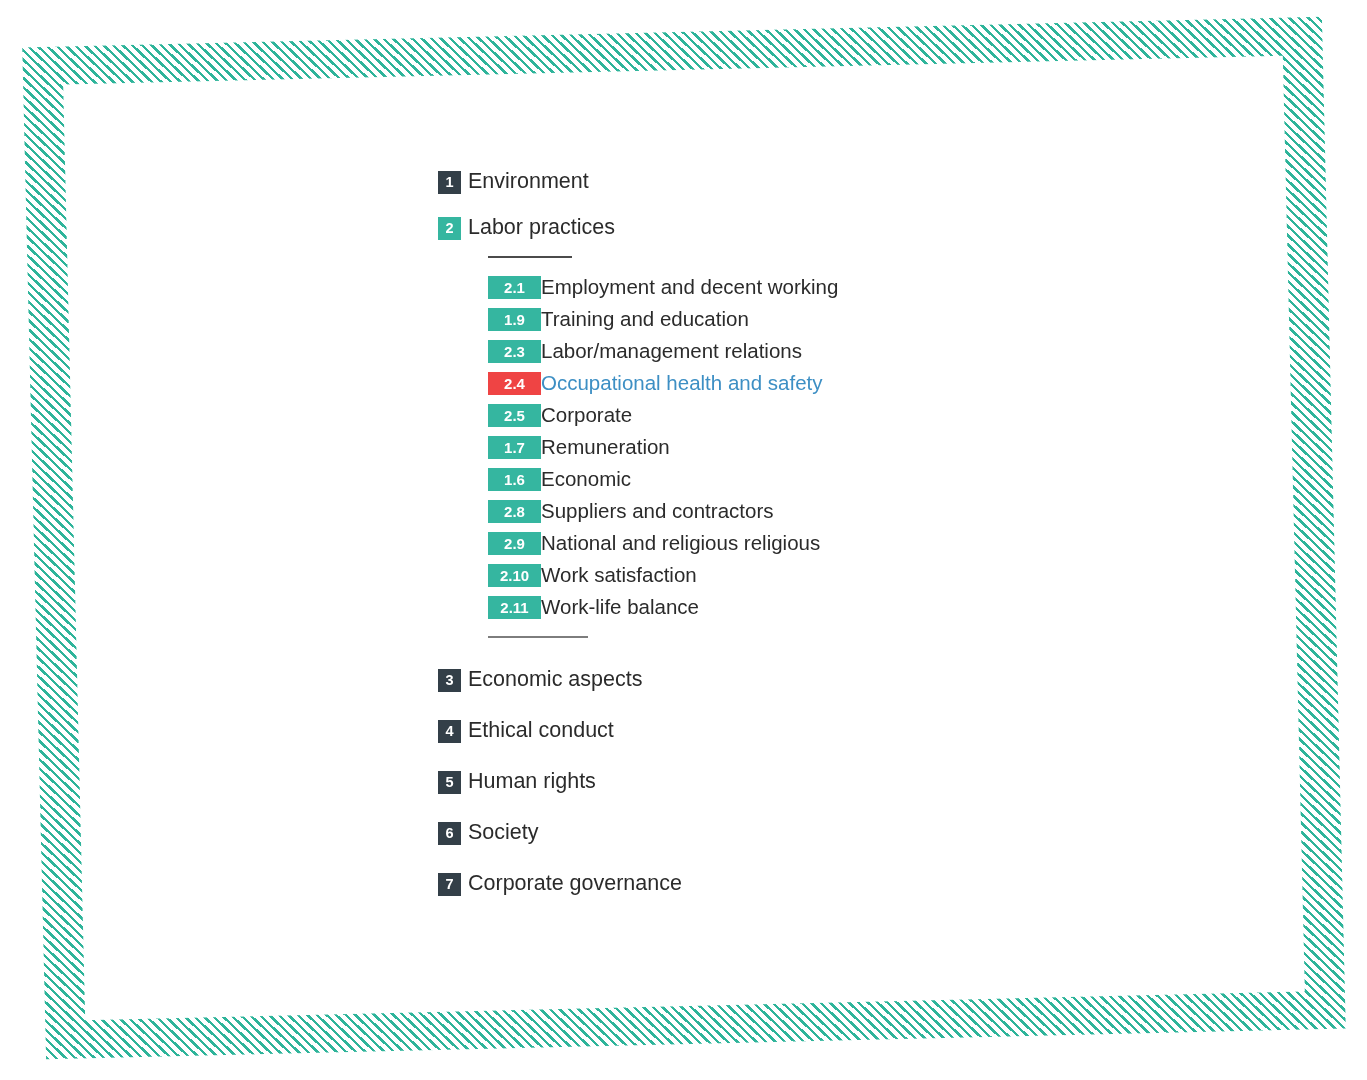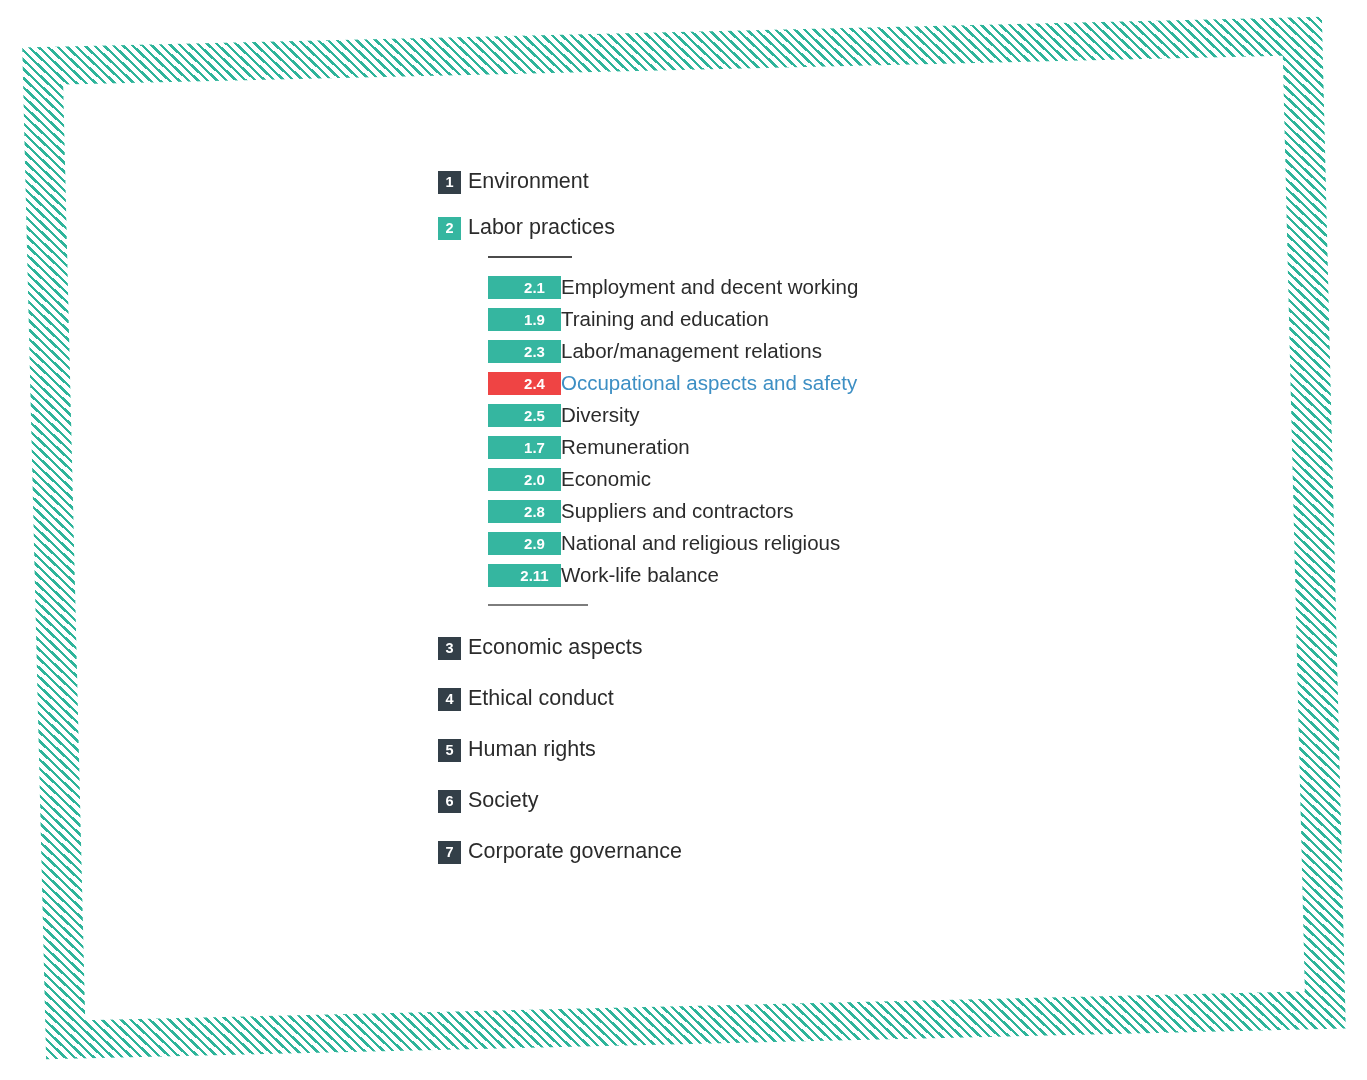--- a/index.html
+++ b/index.html
@@ -128,21 +128,20 @@
   .badge-l2 {
     flex: 0 0 auto;
     width: 53px;
     height: 23px;
     line-height: 23px;
     text-align: center;
     color: #ffffff;
     font-size: 15px;
     font-weight: bold;
     background: #35b6a0;
-    padding-left: 20px;
   }
   .badge-l2.highlight { background: #ef4444; }
 
   .label-l2 {
     margin-left: 0;
     font-size: 20.5px;
     color: #2b2b2b;
     line-height: 1.1;
     white-space: nowrap;
   }
@@ -184,41 +183,45 @@
             <div class="row-l2">
               <span class="badge-l2">1.9</span>
               <span class="label-l2">Training and education</span>
             </div>
             <div class="row-l2">
               <span class="badge-l2">2.3</span>
               <span class="label-l2">Labor/management relations</span>
             </div>
             <div class="row-l2">
               <span class="badge-l2 highlight">2.4</span>
-              <span class="label-l2 highlight">Occupational aspects and safety</span>
+              <span class="label-l2 highlight">Occupational health and safety</span>
             </div>
             <div class="row-l2">
               <span class="badge-l2">2.5</span>
-              <span class="label-l2">Diversity</span>
+              <span class="label-l2">Corporate</span>
             </div>
             <div class="row-l2">
               <span class="badge-l2">1.7</span>
               <span class="label-l2">Remuneration</span>
             </div>
             <div class="row-l2">
-              <span class="badge-l2">2.0</span>
+              <span class="badge-l2">1.6</span>
               <span class="label-l2">Economic</span>
             </div>
             <div class="row-l2">
               <span class="badge-l2">2.8</span>
               <span class="label-l2">Suppliers and contractors</span>
             </div>
             <div class="row-l2">
               <span class="badge-l2">2.9</span>
               <span class="label-l2">National and religious religious</span>
+            </div>
+            <div class="row-l2">
+              <span class="badge-l2">2.10</span>
+              <span class="label-l2">Work satisfaction</span>
             </div>
             <div class="row-l2">
               <span class="badge-l2">2.11</span>
               <span class="label-l2">Work-life balance</span>
             </div>
           </div>
         <div class="divider bottom"></div>
       </div>
 
       <div class="below-gap"></div>

